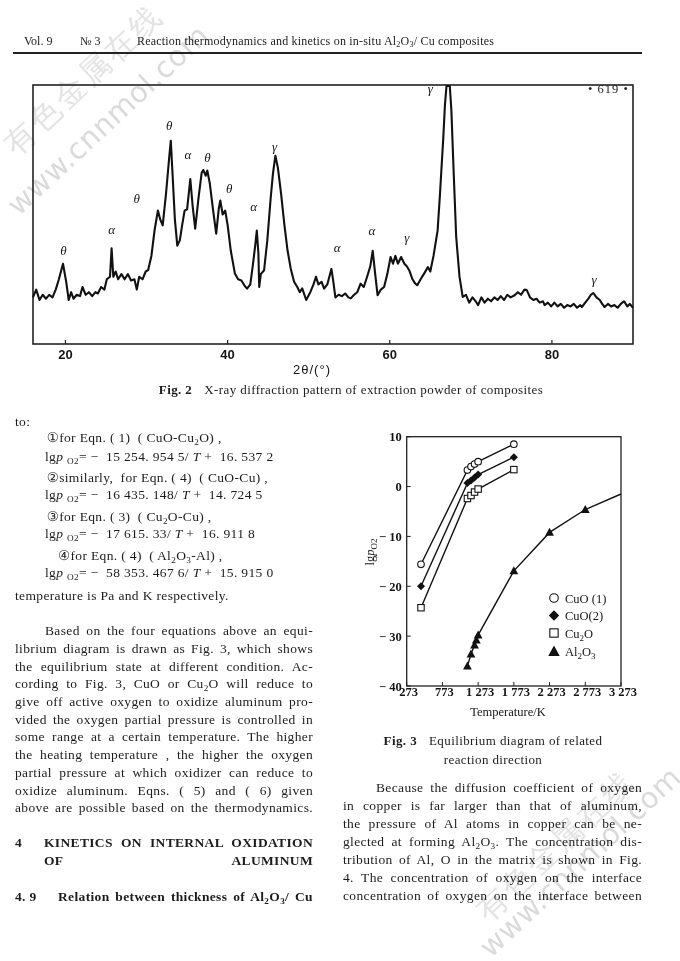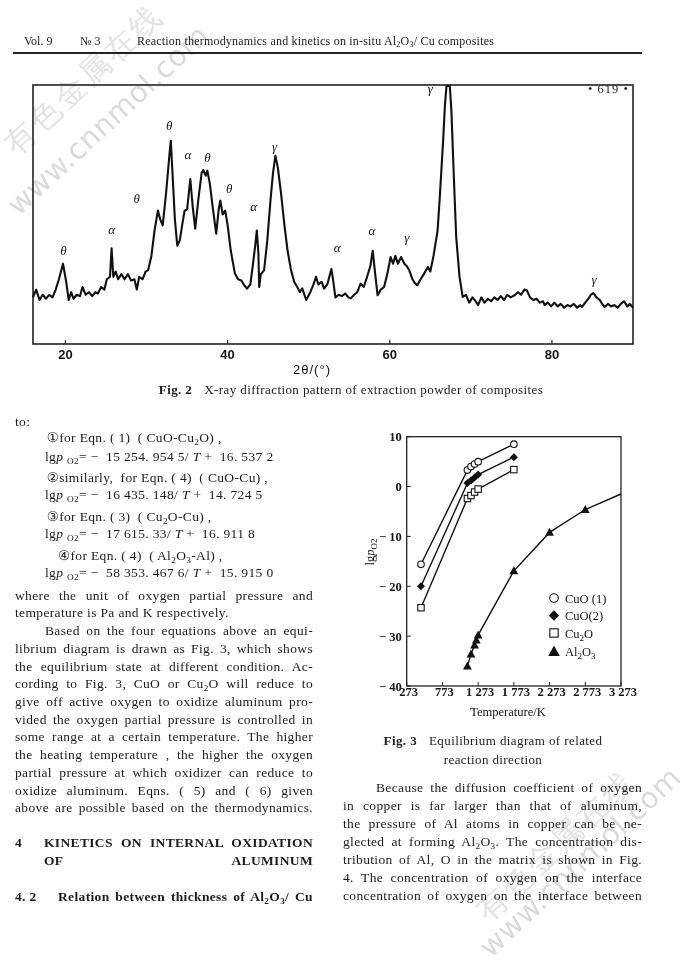--- a/index.html
+++ b/index.html
@@ -98,21 +98,20 @@
     <div class="eqline txt" style="left:46.7px;top:429.3px;"><span>①for Eqn. ( 1)  ( CuO-Cu</span><span class="f-sub">2</span><span>O) ,</span></div>
     <div class="eqline txt" style="left:45px;top:447.7px;"><span>lg</span><span class="f-i">p</span><span> </span><span class="f-sub">O2</span><span>= −  15 254. 954 5/ </span><span class="f-i">T</span><span> +  16. 537 2</span></div>
     <div class="eqline txt" style="left:46.7px;top:469.3px;"><span>②similarly,  for Eqn. ( 4)  ( CuO-Cu) ,</span></div>
     <div class="eqline txt" style="left:45px;top:486px;"><span>lg</span><span class="f-i">p</span><span> </span><span class="f-sub">O2</span><span>= −  16 435. 148/ </span><span class="f-i">T</span><span> +  14. 724 5</span></div>
     <div class="eqline txt" style="left:46.7px;top:507.7px;"><span>③for Eqn. ( 3)  ( Cu</span><span class="f-sub">2</span><span>O-Cu) ,</span></div>
     <div class="eqline txt" style="left:45px;top:525px;"><span>lg</span><span class="f-i">p</span><span> </span><span class="f-sub">O2</span><span>= −  17 615. 33/ </span><span class="f-i">T</span><span> +  16. 911 8</span></div>
     <div class="eqline txt" style="left:58px;top:546.7px;"><span>④for Eqn. ( 4)  ( Al</span><span class="f-sub">2</span><span>O</span><span class="f-sub">3</span><span>-Al) ,</span></div>
     <div class="eqline txt" style="left:45px;top:564.3px;"><span>lg</span><span class="f-i">p</span><span> </span><span class="f-sub">O2</span><span>= −  58 353. 467 6/ </span><span class="f-i">T</span><span> +  15. 915 0</span></div>
 
     <div class="para txt" id="para-left-a">
-        <div class="pl"><span>where the unit of oxygen partial pressure and</span></div>
         <div class="pl last"><span>temperature is Pa and K respectively.</span></div>
       </div>
     <div class="para txt indent-first fill-last" id="para-left-b">
         <div class="pl"><span>Based on the four equations above an equi-</span></div>
         <div class="pl"><span>librium diagram is drawn as Fig. 3, which shows</span></div>
         <div class="pl"><span>the equilibrium state at different condition. Ac-</span></div>
         <div class="pl"><span>cording to Fig. 3, CuO or Cu</span><span class="f-sub">2</span><span>O will reduce to</span></div>
         <div class="pl"><span>give off active oxygen to oxidize aluminum pro-</span></div>
         <div class="pl"><span>vided the oxygen partial pressure is controlled in</span></div>
         <div class="pl"><span>some range at a certain temperature. The higher</span></div>
@@ -120,21 +119,21 @@
         <div class="pl"><span>partial pressure at which oxidizer can reduce to</span></div>
         <div class="pl"><span>oxidize aluminum. Eqns. ( 5) and ( 6) given</span></div>
         <div class="pl last"><span>above are possible based on the thermodynamics.</span></div>
       </div>
 
     <div class="head" id="sec4-num">4</div>
     <div class="head para fill-last" id="sec4-title">
         <div class="pl"><span>KINETICS ON INTERNAL OXIDATION</span></div>
         <div class="pl last"><span>OF ALUMINUM</span></div>
       </div>
-    <div class="head" id="sec41-num">4. 2</div>
+    <div class="head" id="sec41-num">4. 9</div>
     <div class="head para fill-last" id="sec41-title">
         <div class="pl"><span>Relation between thickness of Al</span><span class="f-sub">2</span><span>O</span><span class="f-sub">3</span><span>/ Cu</span></div>
       </div>
 
     <svg id="eq-svg" class="abs" style="left:340px;top:425px;" width="340" height="300" viewBox="340 425 340 300">
         <rect x="406.7" y="436.7" width="214.3" height="249.3" fill="none" stroke="#222" stroke-width="1.3"></rect>
         <line x1="406.7" x2="410.7" y1="436.7" y2="436.7" stroke="#222" stroke-width="1"></line>
         <text x="401.7" y="441.2" text-anchor="end" class="eq-tick">10</text>
         <line x1="406.7" x2="410.7" y1="486.56" y2="486.56" stroke="#222" stroke-width="1"></line>
         <text x="401.7" y="491.06" text-anchor="end" class="eq-tick">0</text>

